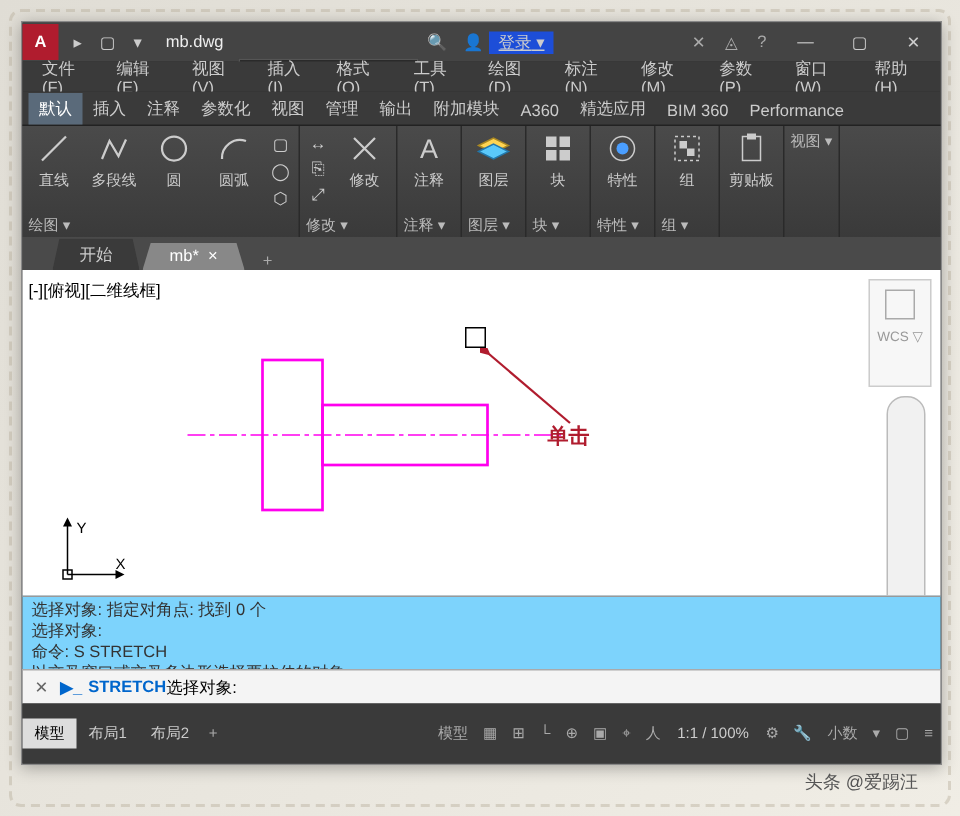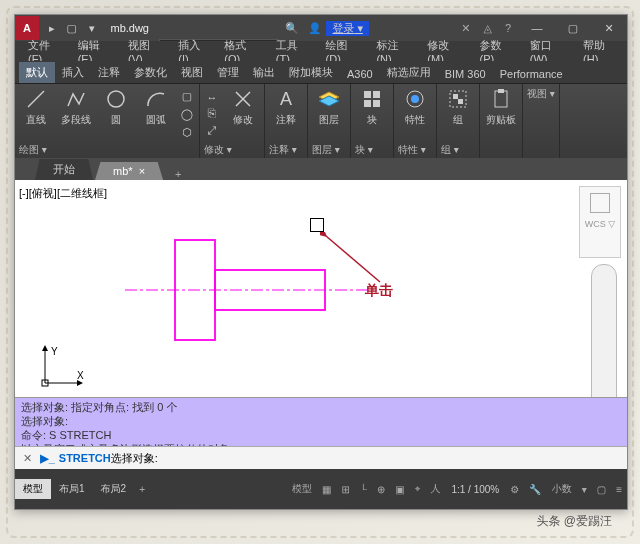--- a/index.html
+++ b/index.html
@@ -54,21 +54,21 @@
 .vc .cube { margin:6px auto; width:18px; height:18px; border:1px solid #aaa; }
 .vc .wcs { font-size:9px; color:#999; text-align:center; margin-top:4px; }
 .navbar { position:absolute; top:84px; right:10px; width:24px; height:160px; background:rgba(200,200,200,0.25); border:1px solid #bbb; border-radius:12px; }
 .ucs { position:absolute; left:24px; bottom:8px; width:46px; height:46px; }
 .ucs-line { stroke:#000; stroke-width:1; }
 .cursor-box { position:absolute; left:295px; top:38px; width:12px; height:12px; border:1.5px solid #000; }
 .arrow { position:absolute; left:305px; top:52px; }
 .click-label { position:absolute; left:350px; top:102px; color:#b01c2e; font-size:14px; font-weight:bold; }
 
 
-.cmdhist { background:#c4b5fd; color:#333; font-size:11px; padding:2px 6px; line-height:14px; border-top:1px solid #999; height:44px; overflow:hidden; }
+.cmdhist { background:#7dd3fc; color:#333; font-size:11px; padding:2px 6px; line-height:14px; border-top:1px solid #999; height:44px; overflow:hidden; }
 .cmdline { height:22px; background:#f4f4f4; border-top:1px solid #aaa; display:flex; align-items:center; padding:0 4px; font-size:11px; }
 .cmdline .x { color:#666; padding:0 4px; }
 .cmdline .arrow-ico { color:#0066cc; padding:0 4px; font-weight:bold; }
 .cmdline .strong { color:#0066cc; font-weight:bold; }
 .cmdline input { flex:1; border:none; background:transparent; font-size:11px; outline:none; }
 
 
 .status { height:40px; background:#3a3a3a; display:flex; align-items:center; color:#ccc; font-size:10px; }
 .status .tab { padding:3px 8px; }
 .status .tab.model { background:#ddd; color:#000; }

